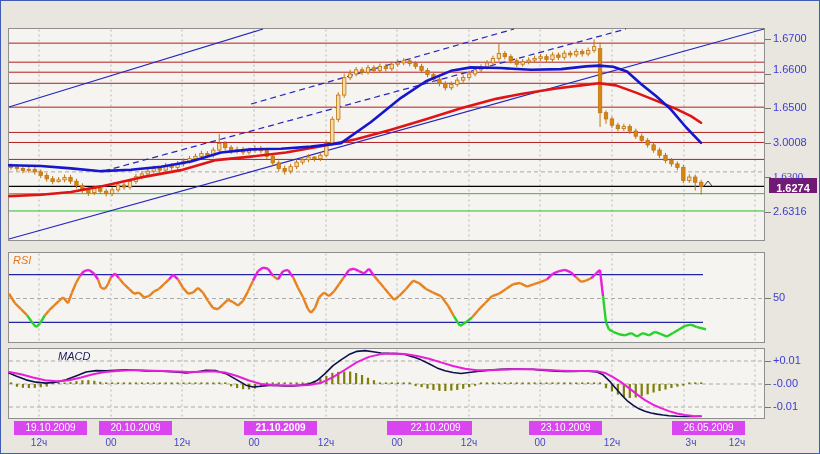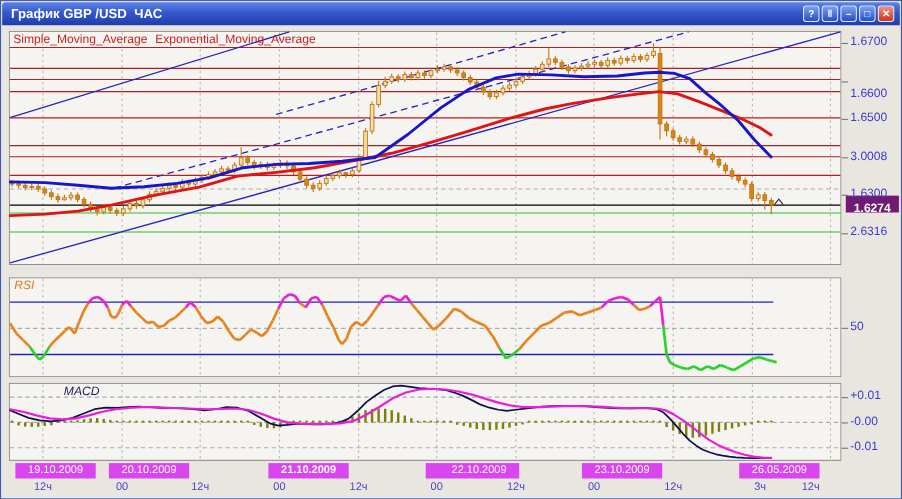--- a/index.html
+++ b/index.html
@@ -21,40 +21,30 @@
   .panel svg{position:absolute;left:0;top:0;width:100%;height:100%;display:block;}
   #overlay{position:absolute;left:0;top:0;width:820px;height:454px;}
   .legend{position:absolute;left:11px;top:29px;font-size:11px;color:#cc2020;white-space:nowrap;letter-spacing:0px;}
   .legend span{margin-right:7px;}
   .indlabel{position:absolute;font-size:11px;font-style:italic;}
   #rsi-label{left:12px;top:253px;color:#e07820;}
   #macd-label{left:12px;top:349px;color:#1a1a5e;padding-left:45px;}
   .plabel{position:absolute;left:772px;font-size:11px;color:#3b3bd0;white-space:nowrap;}
   .tick{position:absolute;left:764px;width:6px;height:1px;background:#777777;}
   .curprice{position:absolute;left:768px;top:177px;width:48px;height:15px;background:#701a75;
-    border:6px solid #701a75;box-sizing:border-box;color:#ffffff;font-weight:bold;font-size:11px;
+    border:4px solid #701a75;box-sizing:border-box;color:#ffffff;font-weight:bold;font-size:11px;
     text-align:center;line-height:13px;}
   .datebox{position:absolute;top:420px;height:14px;width:73px;background:#d946ef;color:#ffffff;
     font-size:10px;text-align:center;line-height:14px;white-space:nowrap;}
   .tlabel{position:absolute;top:436px;font-size:10px;color:#4646c8;transform:translateX(-50%);white-space:nowrap;}
 </style>
 </head>
 <body>
 
 <div class="window">
-  <div class="titlebar">
-    <div class="title">График GBP /USD  ЧАС</div>
-    <div class="winbtns">
-      <div class="wbtn">?</div>
-      <div class="wbtn">‖</div>
-      <div class="wbtn">–</div>
-      <div class="wbtn">□</div>
-      <div class="wbtn close">✕</div>
-    </div>
-  </div>
 
   <div class="panel" id="panel-main">
     <svg id="svg-main" viewBox="7 27 757 213" preserveAspectRatio="none">
         <rect x="7.5" y="27.5" width="756" height="212" fill="#f5f4f1" stroke="#8f8f8f"></rect>
         <line x1="38" y1="28.5" x2="38" y2="239" stroke="#b6b6b6" stroke-width="1" stroke-dasharray="2,3"></line>
         <line x1="110" y1="28.5" x2="110" y2="239" stroke="#b6b6b6" stroke-width="1" stroke-dasharray="2,3"></line>
         <line x1="181" y1="28.5" x2="181" y2="239" stroke="#b6b6b6" stroke-width="1" stroke-dasharray="2,3"></line>
         <line x1="253" y1="28.5" x2="253" y2="239" stroke="#b6b6b6" stroke-width="1" stroke-dasharray="2,3"></line>
         <line x1="325" y1="28.5" x2="325" y2="239" stroke="#b6b6b6" stroke-width="1" stroke-dasharray="2,3"></line>
         <line x1="396" y1="28.5" x2="396" y2="239" stroke="#b6b6b6" stroke-width="1" stroke-dasharray="2,3"></line>
@@ -604,36 +594,33 @@
         <rect x="681.25" y="383" width="2.2" height="1.664625000000001" fill="#7e7e08"></rect>
         <rect x="687.2" y="381.4" width="2.2" height="1.6000000000000227" fill="#7e7e08"></rect>
         <rect x="693.15" y="381.4" width="2.2" height="1.6000000000000227" fill="#7e7e08"></rect>
         <rect x="699.1" y="381.4" width="2.2" height="1.6000000000000227" fill="#7e7e08"></rect>
         <polyline points="8,371.96 15,374.95 25,378.86 35,381.16 45,382.08 55,381.16 65,378.86 75,374.95 85,371.04 95,369.66 105,369.89 115,369.2 125,368.74 135,369.2 145,369.89 155,369.89 165,370.35 175,371.04 185,371.96 195,371.04 205,369.2 215,369.66 225,372.65 235,378.4 245,384.15 252,385.99 260,385.3 268,384.38 276,384.38 284,384.84 292,384.84 300,384.15 308,383 316,379.55 324,372.65 332,364.6 340,358.85 348,353.56 356,350.34 364,349.65 372,350.8 380,351.95 388,352.41 396,352.64 404,353.56 412,355.86 420,358.85 428,362.76 436,366.9 444,369.66 452,371.5 460,372.42 468,371.5 476,370.58 484,369.66 492,368.74 500,368.28 508,368.05 516,368.05 524,368.28 532,368.28 540,369.2 548,369.66 556,370.12 564,370.35 572,370.35 580,370.12 588,370.12 596,371.04 602,373.8 608,379.55 614,386.45 620,393.35 626,399.56 632,404.16 638,407.84 644,410.14 650,411.98 656,413.13 662,414.05 668,414.74 676,415.2 684,415.43 692,415.43 700,415.2" fill="none" stroke="#10104e" stroke-width="1.6" stroke-linejoin="round" stroke-linecap="round"></polyline>
         <polyline points="8,371.04 20,373.34 32,376.56 44,379.32 56,380.24 68,379.32 80,376.56 92,373.34 104,371.04 116,369.89 128,369.2 140,369.2 152,369.66 164,370.12 176,370.58 188,371.04 200,370.81 212,370.35 224,371.5 236,374.95 248,379.55 260,383 272,384.15 284,384.38 296,384.38 308,383.92 320,381.85 332,376.1 344,368.74 356,361.15 368,355.86 380,353.1 392,352.41 404,353.1 416,354.94 428,357.7 440,361.38 452,365.06 464,367.82 476,369.2 488,369.2 500,368.74 512,368.28 524,368.28 536,368.51 548,368.97 560,369.66 572,370.12 584,370.12 596,370.35 604,371.96 612,376.1 620,381.16 628,387.14 636,393.35 644,399.1 652,403.7 660,407.15 668,410.14 676,412.44 684,414.05 692,414.97 700,415.2" fill="none" stroke="#e81ed8" stroke-width="2" stroke-linejoin="round" stroke-linecap="round"></polyline>
       </svg>
   </div>
 
   <div id="overlay">
-    <div class="legend">
-      <span>Simple_Moving_Average</span><span>Exponential_Moving_Average</span>
-    </div>
     <div class="indlabel" id="rsi-label">RSI</div>
     <div class="indlabel" id="macd-label">MACD</div>
     <div class="curprice">1.6274</div>
     <div id="gen-labels">
         <div class="plabel" style="top: 31px;">1.6700</div>
         <div class="tick" style="top: 38px;"></div>
-        <div class="plabel" style="top: 78px;">1.6600</div>
+        <div class="plabel" style="top: 62px;">1.6600</div>
         <div class="tick" style="top: 73px;"></div>
         <div class="plabel" style="top: 100px;">1.6500</div>
         <div class="tick" style="top: 107px;"></div>
         <div class="plabel" style="top: 135px;">3.0008</div>
         <div class="tick" style="top: 142px;"></div>
-        <div class="plabel" style="top: 169px;">1.6300</div>
+        <div class="plabel" style="top: 169px; font-family: Liberation Serif, serif;">1.6300</div>
         <div class="tick" style="top: 176px;"></div>
         <div class="plabel" style="top: 204px;">2.6316</div>
         <div class="tick" style="top: 211px;"></div>
         <div class="plabel" style="top: 290px;">50</div>
         <div class="tick" style="top: 297px;"></div>
         <div class="plabel" style="top: 353px;">+0.01</div>
         <div class="tick" style="top: 360px;"></div>
         <div class="plabel" style="top: 376px;">-0.00</div>
         <div class="tick" style="top: 383px;"></div>
         <div class="plabel" style="top: 399px;">-0.01</div>

